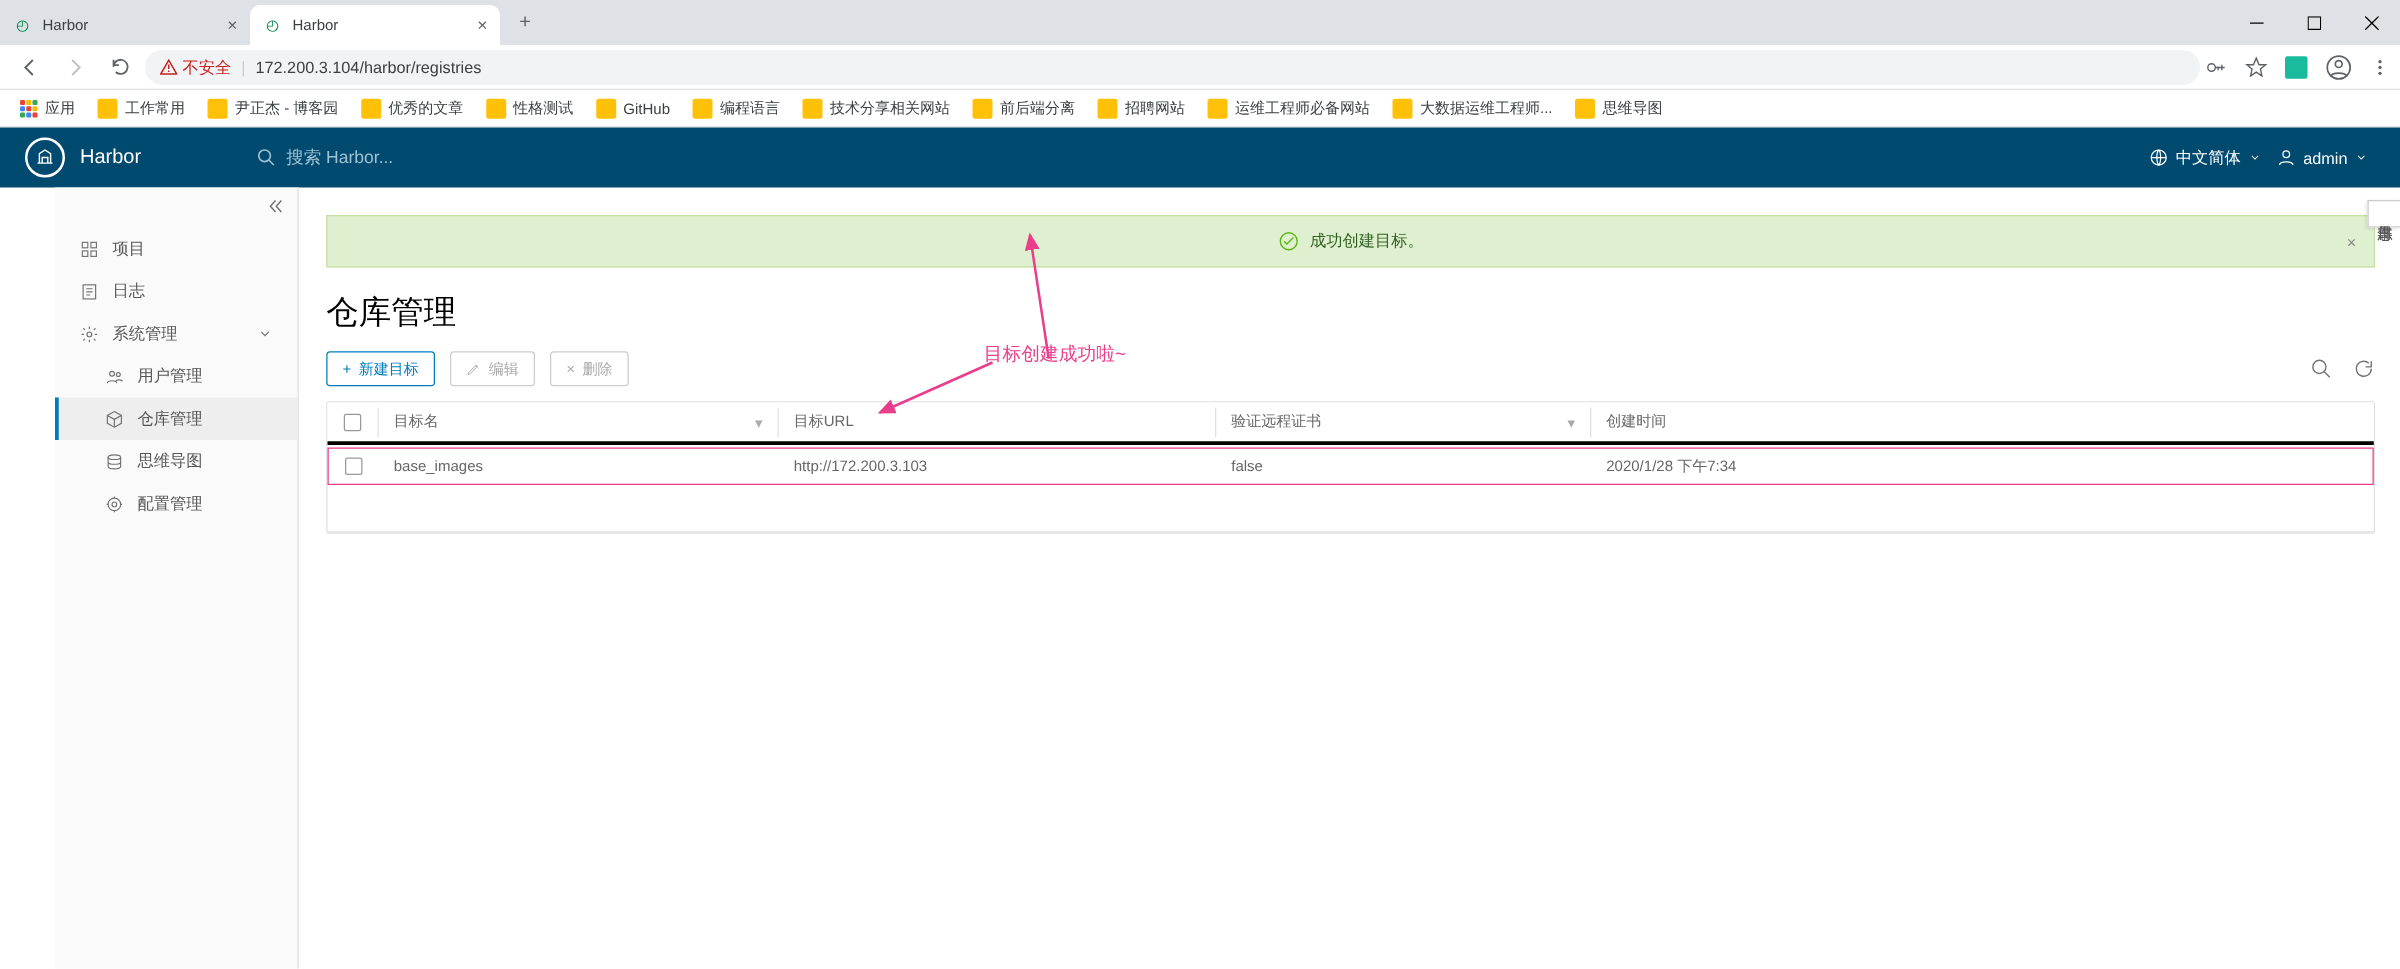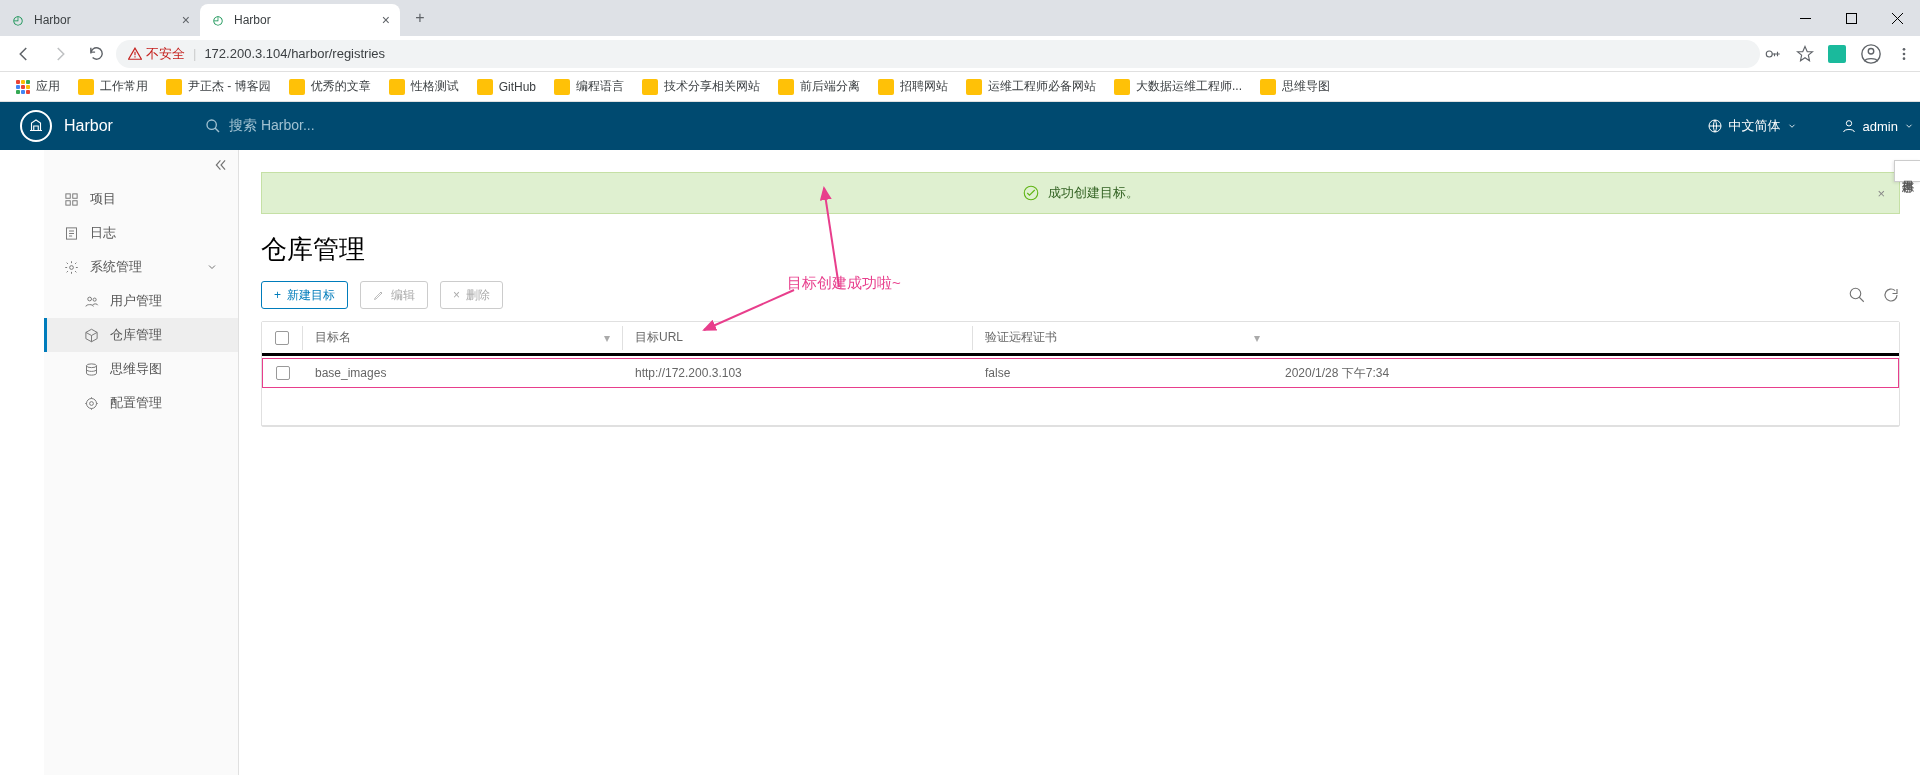--- a/index.html
+++ b/index.html
@@ -24,21 +24,21 @@
 .bm-ico { width: 16px; height: 16px; background: #ffc107; border-radius: 2px; display: flex; align-items: center; justify-content: center; }
 .apps-ico { display: grid; grid-template-columns: repeat(3,4px); grid-template-rows: repeat(3,4px); gap: 1px; }
 .apps-ico span { background: #ea4335; border-radius: 1px; }
 .apps-ico span:nth-child(2){background:#fbbc04}.apps-ico span:nth-child(3){background:#34a853}.apps-ico span:nth-child(4){background:#4285f4}.apps-ico span:nth-child(5){background:#ea4335}.apps-ico span:nth-child(6){background:#fbbc04}.apps-ico span:nth-child(7){background:#34a853}.apps-ico span:nth-child(8){background:#4285f4}.apps-ico span:nth-child(9){background:#ea4335}
 
 .app-header { height: 48px; background: #004a70; display: flex; align-items: center; color: #fff; }
 .logo-area { display: flex; align-items: center; gap: 12px; padding: 0 20px; width: 195px; }
 .logo-circle { width: 32px; height: 32px; border: 2px solid #fff; border-radius: 50%; display: flex; align-items: center; justify-content: center; font-size: 14px; }
 .logo-text { font-size: 16px; }
 .search-area { display: flex; align-items: center; gap: 8px; color: #a0c1d1; font-size: 14px; padding-left: 10px; }
-.hdr-right { margin-left: auto; display: flex; gap: 44px; padding-right: 6px; font-size: 13px; align-items: center; }
+.hdr-right { margin-left: auto; display: flex; gap: 12px; padding-right: 26px; font-size: 13px; align-items: center; }
 .hdr-item { display: flex; align-items: center; gap: 6px; }
 
 .body-area { display: flex; height: calc(100% - 150px); margin-left: 44px; }
 .sidebar { width: 195px; background: #fafafa; border-right: 1px solid #e0e0e0; position: relative; }
 .collapse-btn { position: absolute; top: 8px; right: 10px; color: #737373; }
 .nav { padding-top: 32px; }
 .nav-item { display: flex; align-items: center; gap: 10px; padding: 8px 20px; font-size: 13px; color: #565656; cursor: pointer; }
 .nav-item.sub { padding-left: 40px; }
 .nav-item.active { background: #eee; position: relative; }
 .nav-item.active::before { content: ""; position: absolute; left: 0; top: 0; bottom: 0; width: 3px; background: #007cbb; }
@@ -411,20 +411,23 @@
         <div class="th col-name">
             <span>目标名</span>
             <span class="filter">▾</span>
           </div>
         <div class="th col-url">
             <span>目标URL</span>
           </div>
         <div class="th col-cert">
             <span>验证远程证书</span>
             <span class="filter">▾</span>
+          </div>
+        <div class="th col-time">
+            <span>创建时间</span>
           </div>
       </div>
       <div class="tbl-row">
         <div class="td first">
             <div class="checkbox"></div>
           </div>
         <div class="td col-name">base_images</div>
         <div class="td col-url">http://172.200.3.103</div>
         <div class="td col-cert">false</div>
         <div class="td col-time">2020/1/28 下午7:34</div>

